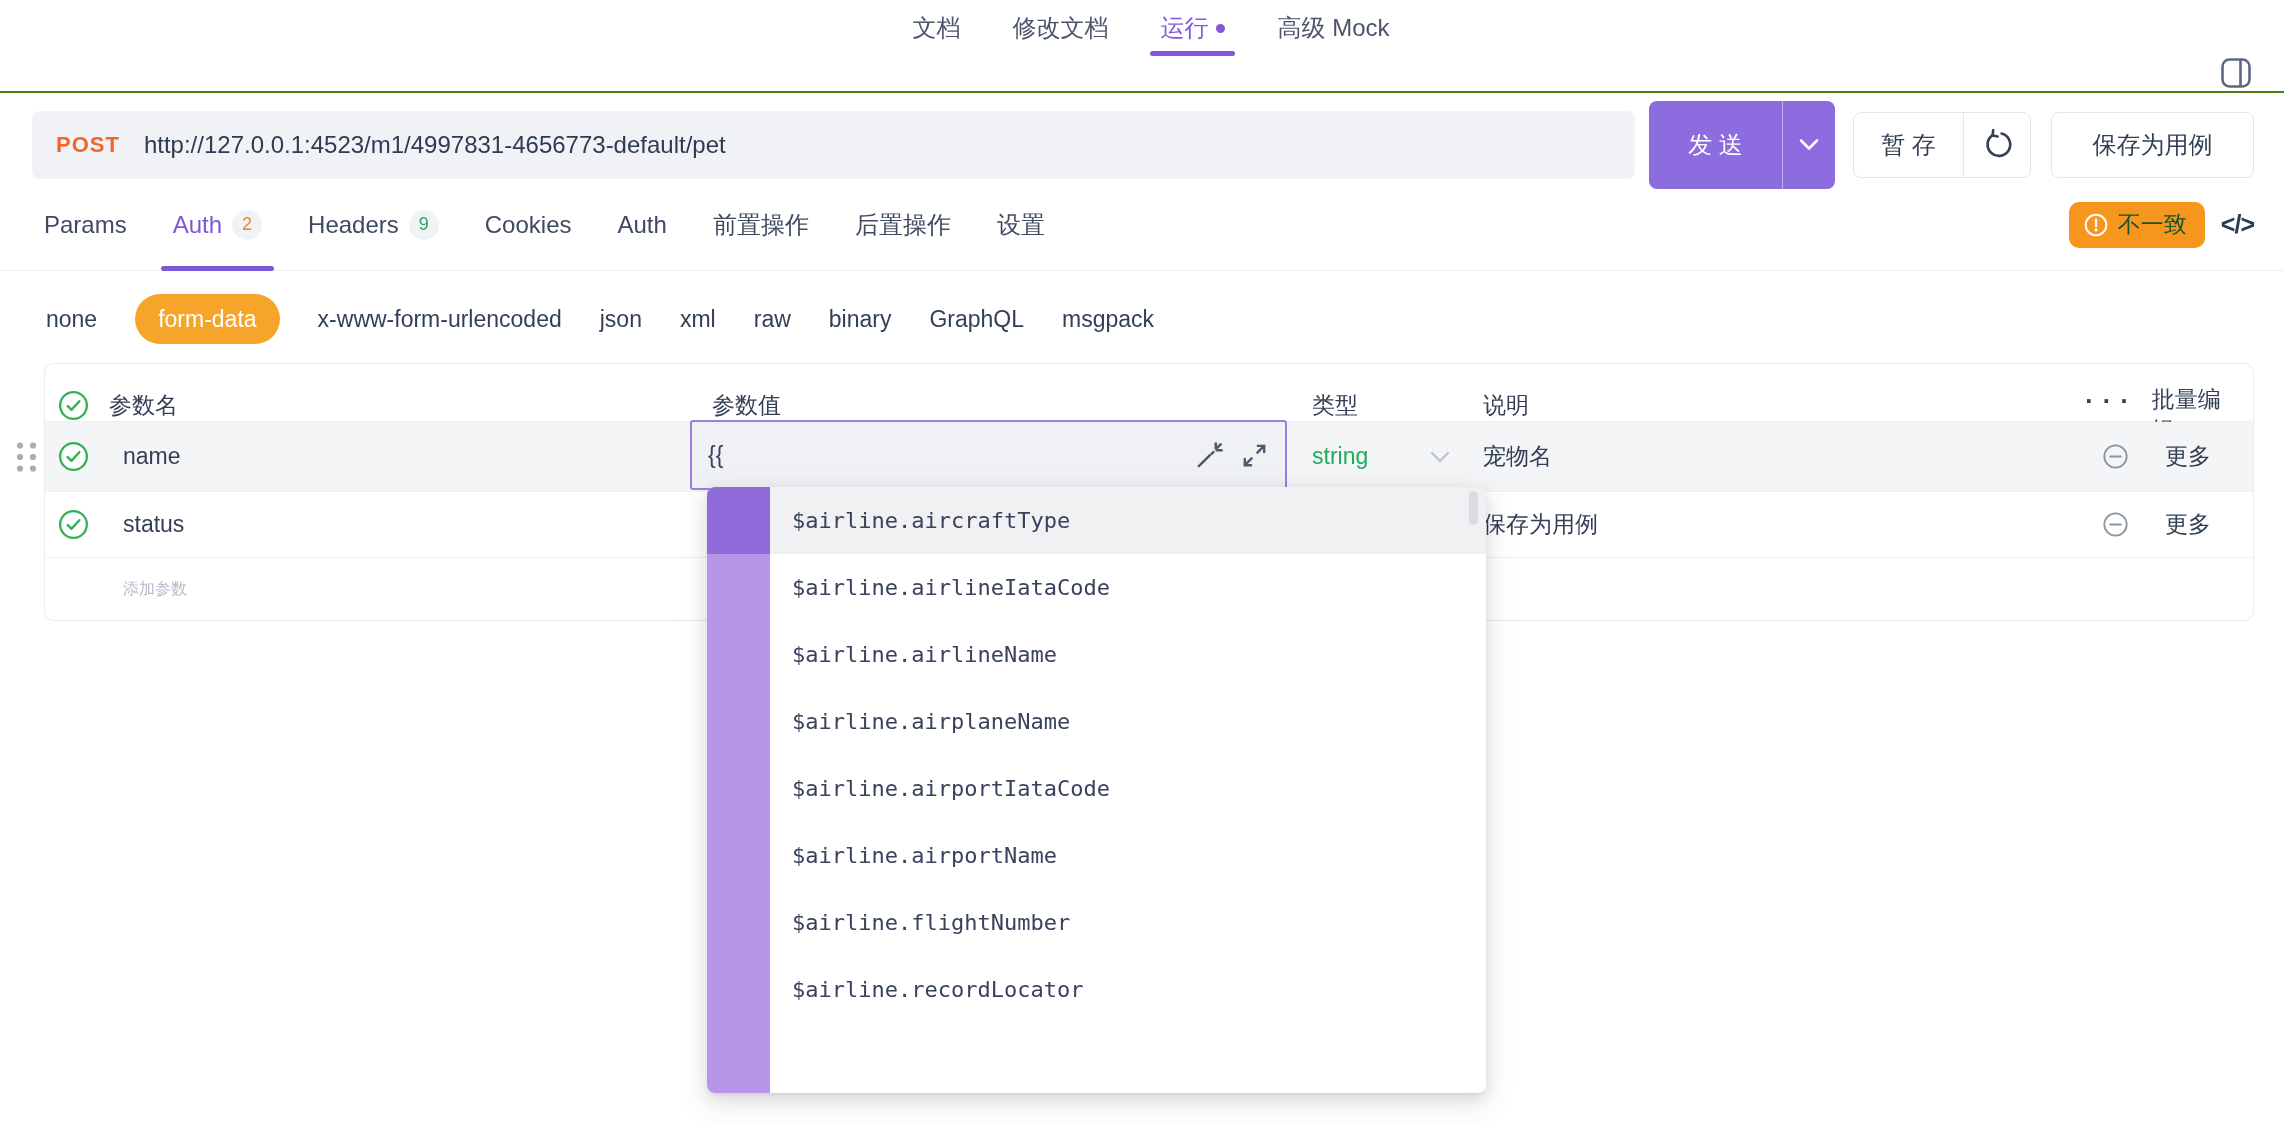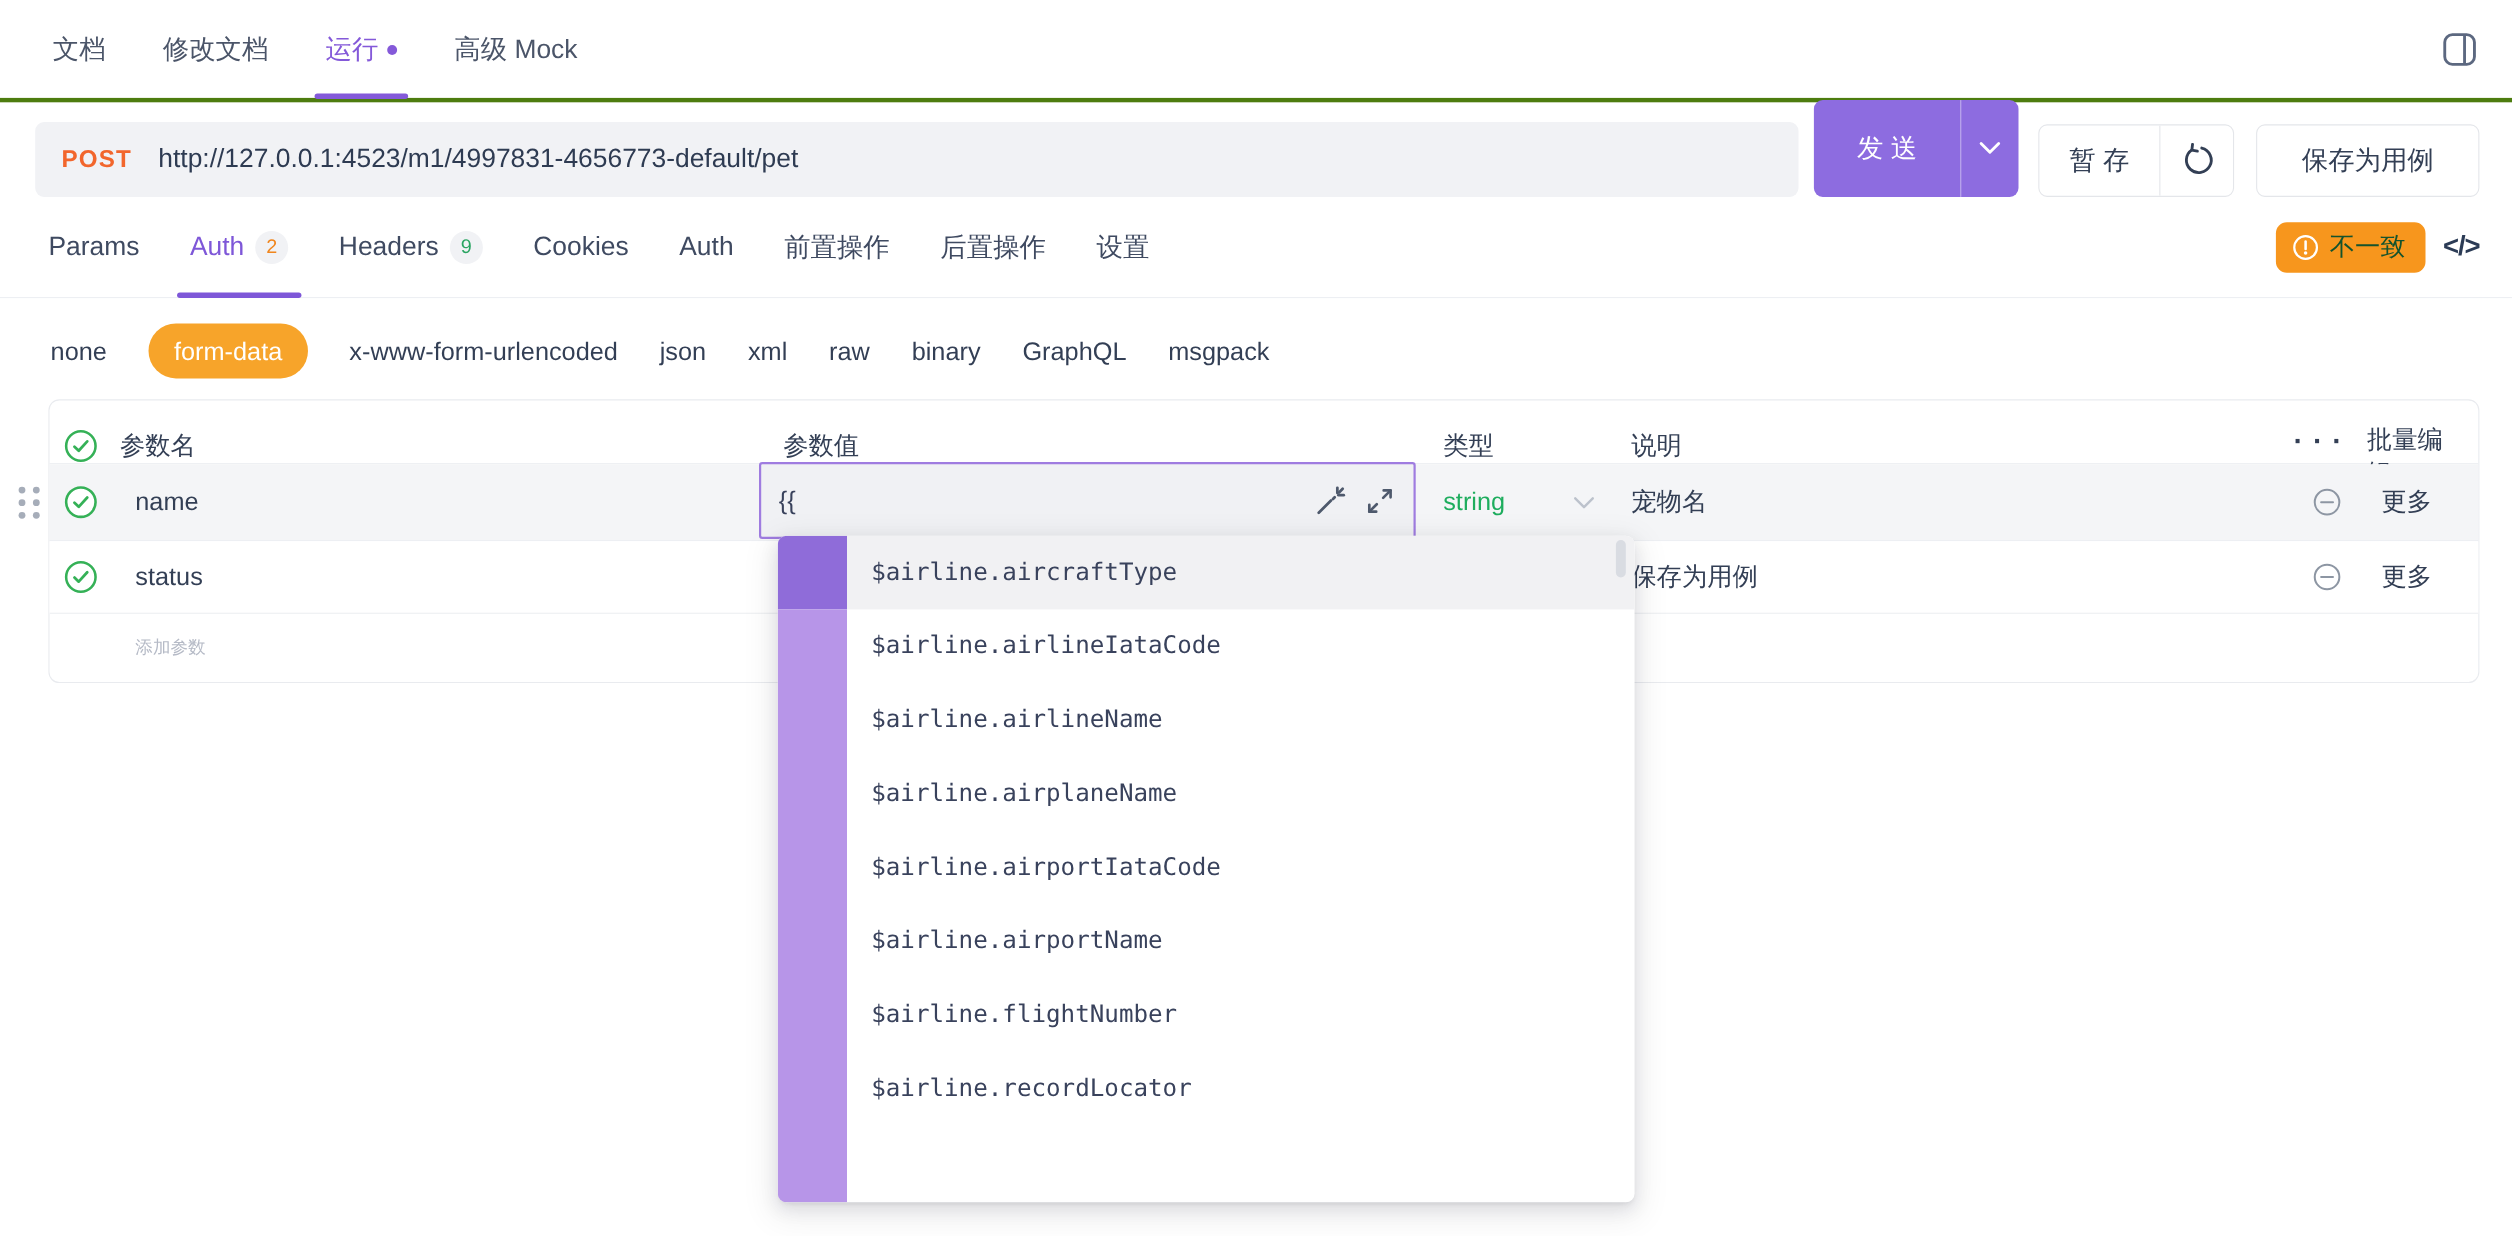--- a/index.html
+++ b/index.html
@@ -4,30 +4,30 @@
 <style>
   * { box-sizing: border-box; }
   html,body { margin:0; padding:0; }
   body {
     width:2284px; height:1124px; background:#ffffff; position:relative; overflow:hidden;
     font-family:"Liberation Sans","DejaVu Sans",sans-serif; color:#333F55;
     -webkit-font-smoothing:antialiased;
   }
 
   
-  .topbar { height:93px; display:flex; align-items:center; padding:0 30px 0 48px; border-bottom:4px solid #4d7c0f; }
+  .topbar { height:93px; display:flex; align-items:center; padding:0 30px 0 48px; border-bottom:2px solid #4d7c0f;flex-direction:column; }
   .topbar-tabs { display:flex; gap:52px; height:100%; }
   .top-tab { position:relative; display:flex; align-items:center; font-size:24px; color:#4B5569; cursor:pointer; }
   .top-tab.active { color:#8459D9; font-weight:500; }
   .run-dot { width:9px; height:9px; border-radius:50%; background:#8459D9; margin-left:8px; margin-top:2px; }
   .tab-underline { position:absolute; bottom:-1px; left:-10px; right:-10px; height:5px; border-radius:3px; background:#8459D9; }
   .panel-toggle { margin-left:auto; display:flex; align-items:center; cursor:pointer; }
 
   
-  .request-bar { display:flex; align-items:flex-end; margin:18px 30px 0 32px; height:68px; }
+  .request-bar { display:flex; align-items:center; margin:18px 30px 0 32px; height:68px; }
   .url-box { flex:1; height:68px; background:#F1F2F5; border-radius:8px; display:flex; align-items:center; padding:0 24px; cursor:text; }
   .method { color:#F2662C; font-weight:700; font-size:22px; letter-spacing:1px; margin-right:24px; }
   .url-text { font-size:24px; color:#2E3B52; }
   .send-btn { width:186px; height:88px; margin-left:14px; background:#8D6CE0; border-radius:8px; display:flex; overflow:hidden; cursor:pointer; }
   .send-main { flex:1; display:flex; align-items:center; justify-content:center; color:#fff; font-size:24px; }
   .send-divider { width:1px; background:rgba(255,255,255,.45); margin:0; }
   .send-caret { width:52px; display:flex; align-items:center; justify-content:center; }
   .stash-group { width:178px; height:66px; margin-left:18px; border:1px solid #E4E6EA; border-radius:8px; background:#fff; display:flex; overflow:hidden; }
   .stash-main { flex:1; display:flex; align-items:center; justify-content:center; font-size:24px; cursor:pointer; }
   .group-divider { width:1px; background:#E4E6EA; }

